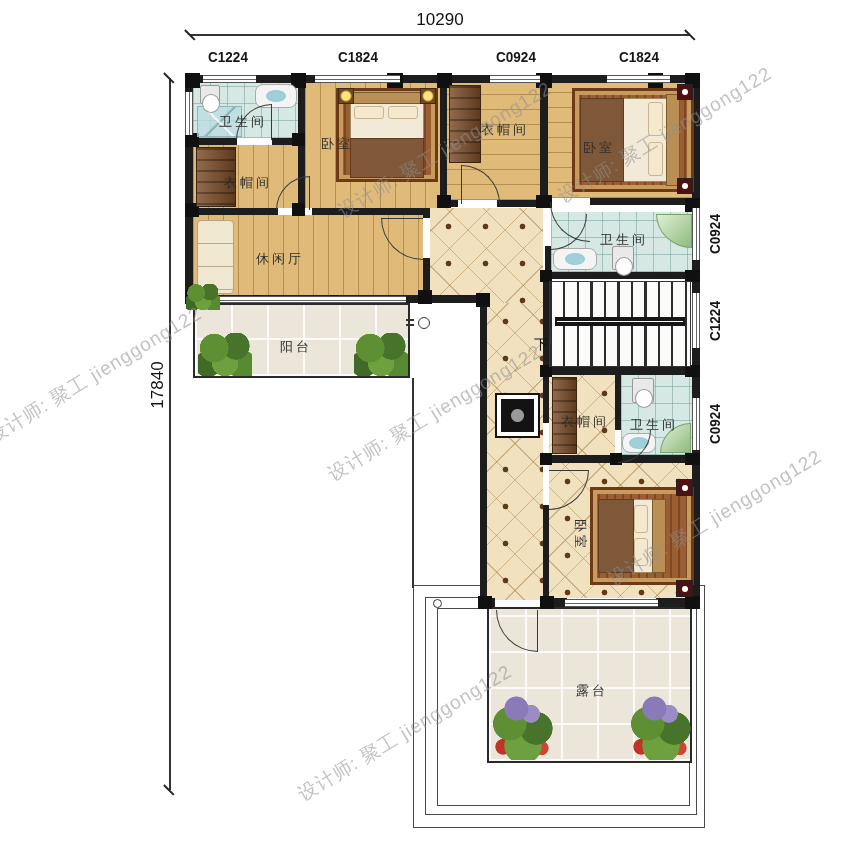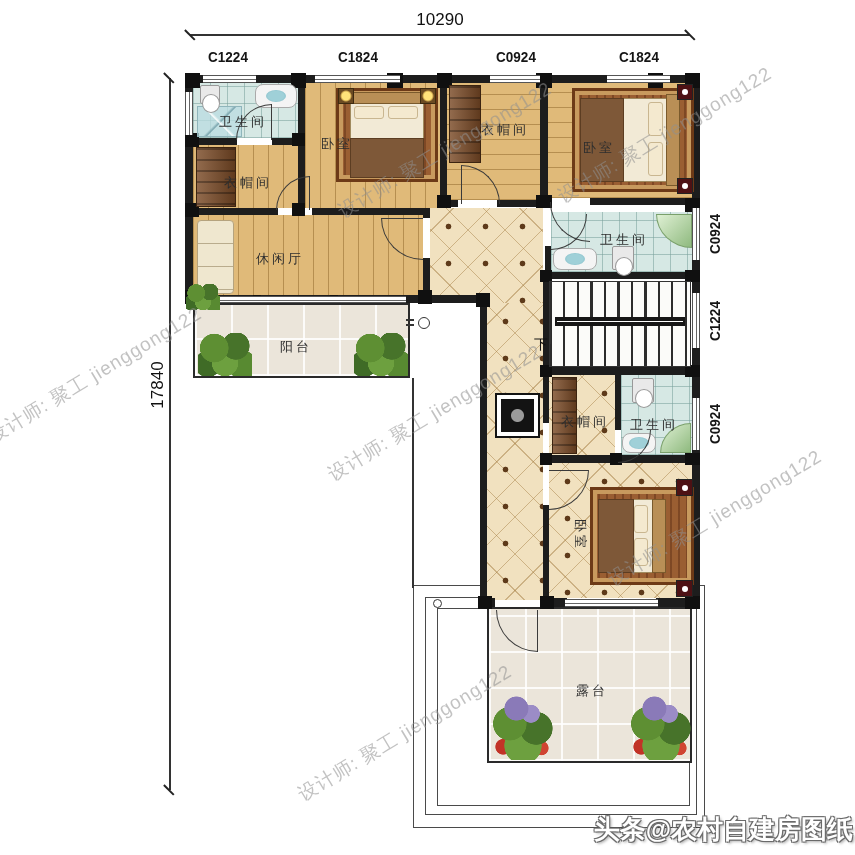--- a/index.html
+++ b/index.html
@@ -291,15 +291,14 @@
   <div class="rlabel" style="left:592px;top:682px;">露台</div>
   <div class="downlbl" style="left:534px;top:336px;">下</div>
 
   <div class="wm" style="left:340px;top:200px;">设计师: 聚工 jienggong122</div>
   <div class="wm" style="left:560px;top:185px;">设计师: 聚工 jienggong122</div>
   <div class="wm" style="left:-10px;top:425px;">设计师: 聚工 jienggong122</div>
   <div class="wm" style="left:330px;top:463px;">设计师: 聚工 jienggong122</div>
   <div class="wm" style="left:610px;top:568px;">设计师: 聚工 jienggong122</div>
   <div class="wm" style="left:300px;top:783px;">设计师: 聚工 jienggong122</div>
 
-  <div id="brand" style="right:2px;bottom:8px;">头条@农村自建房图纸</div>
 
 </div>
 
 </body></html>

